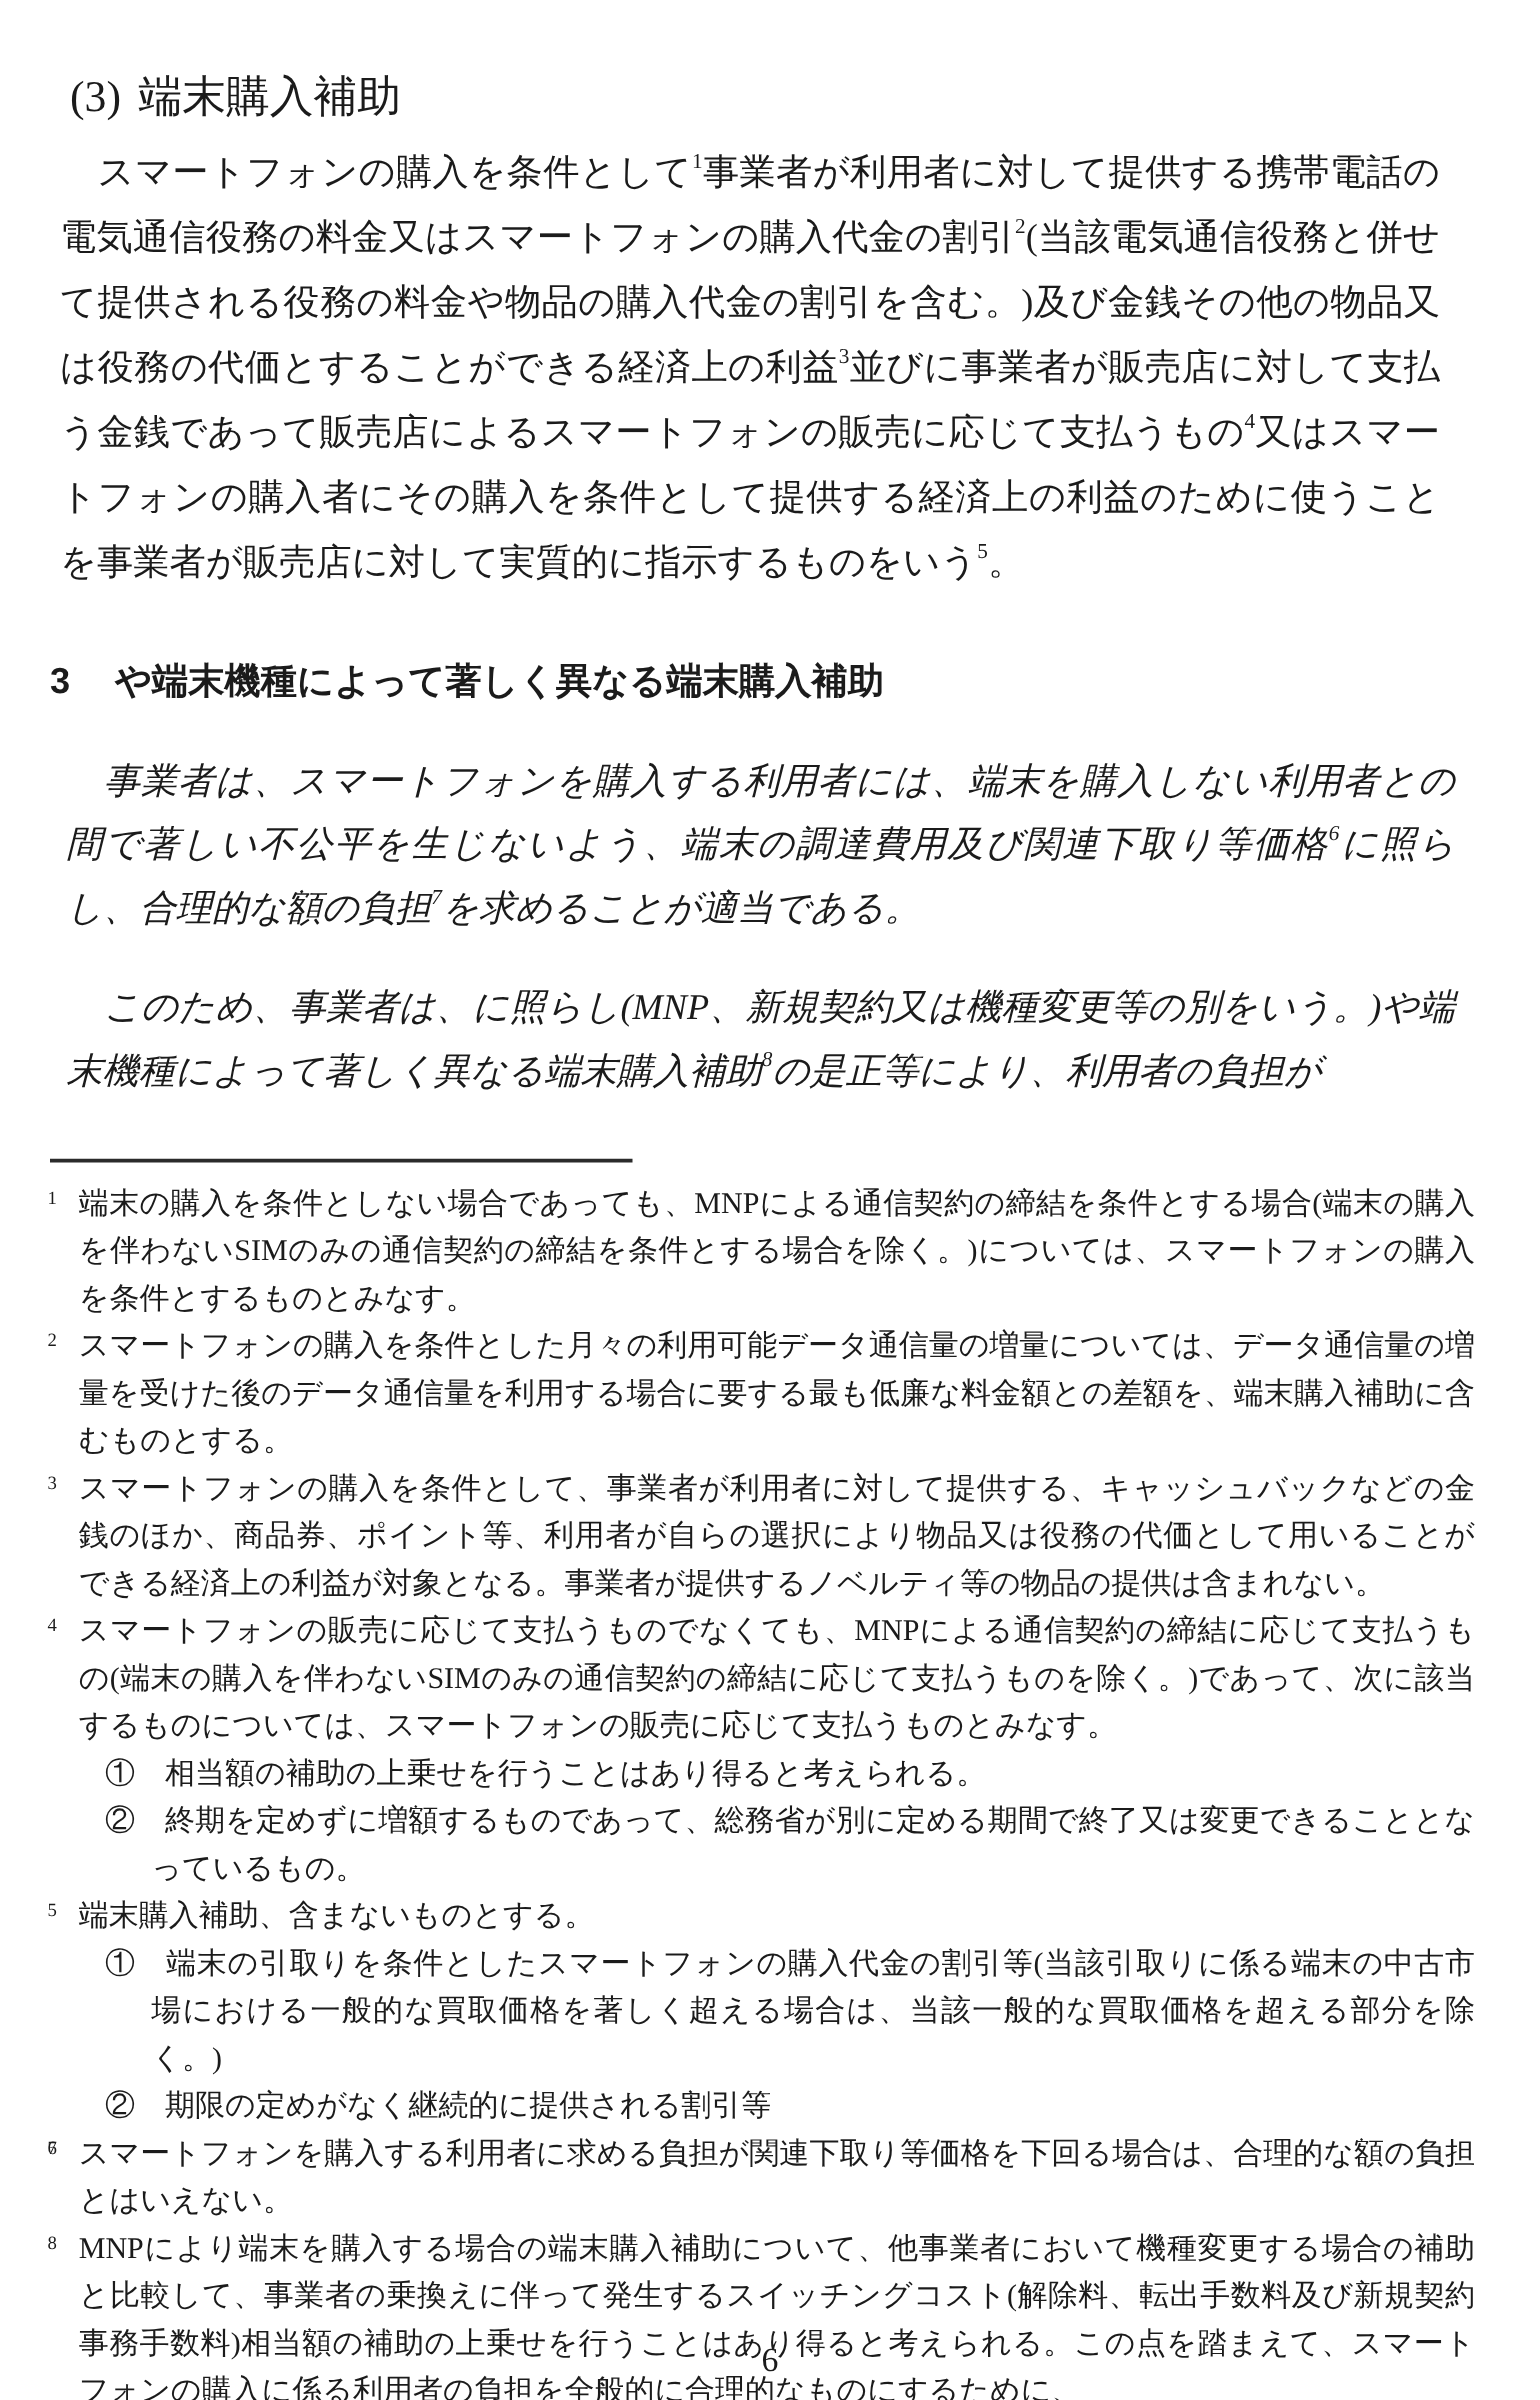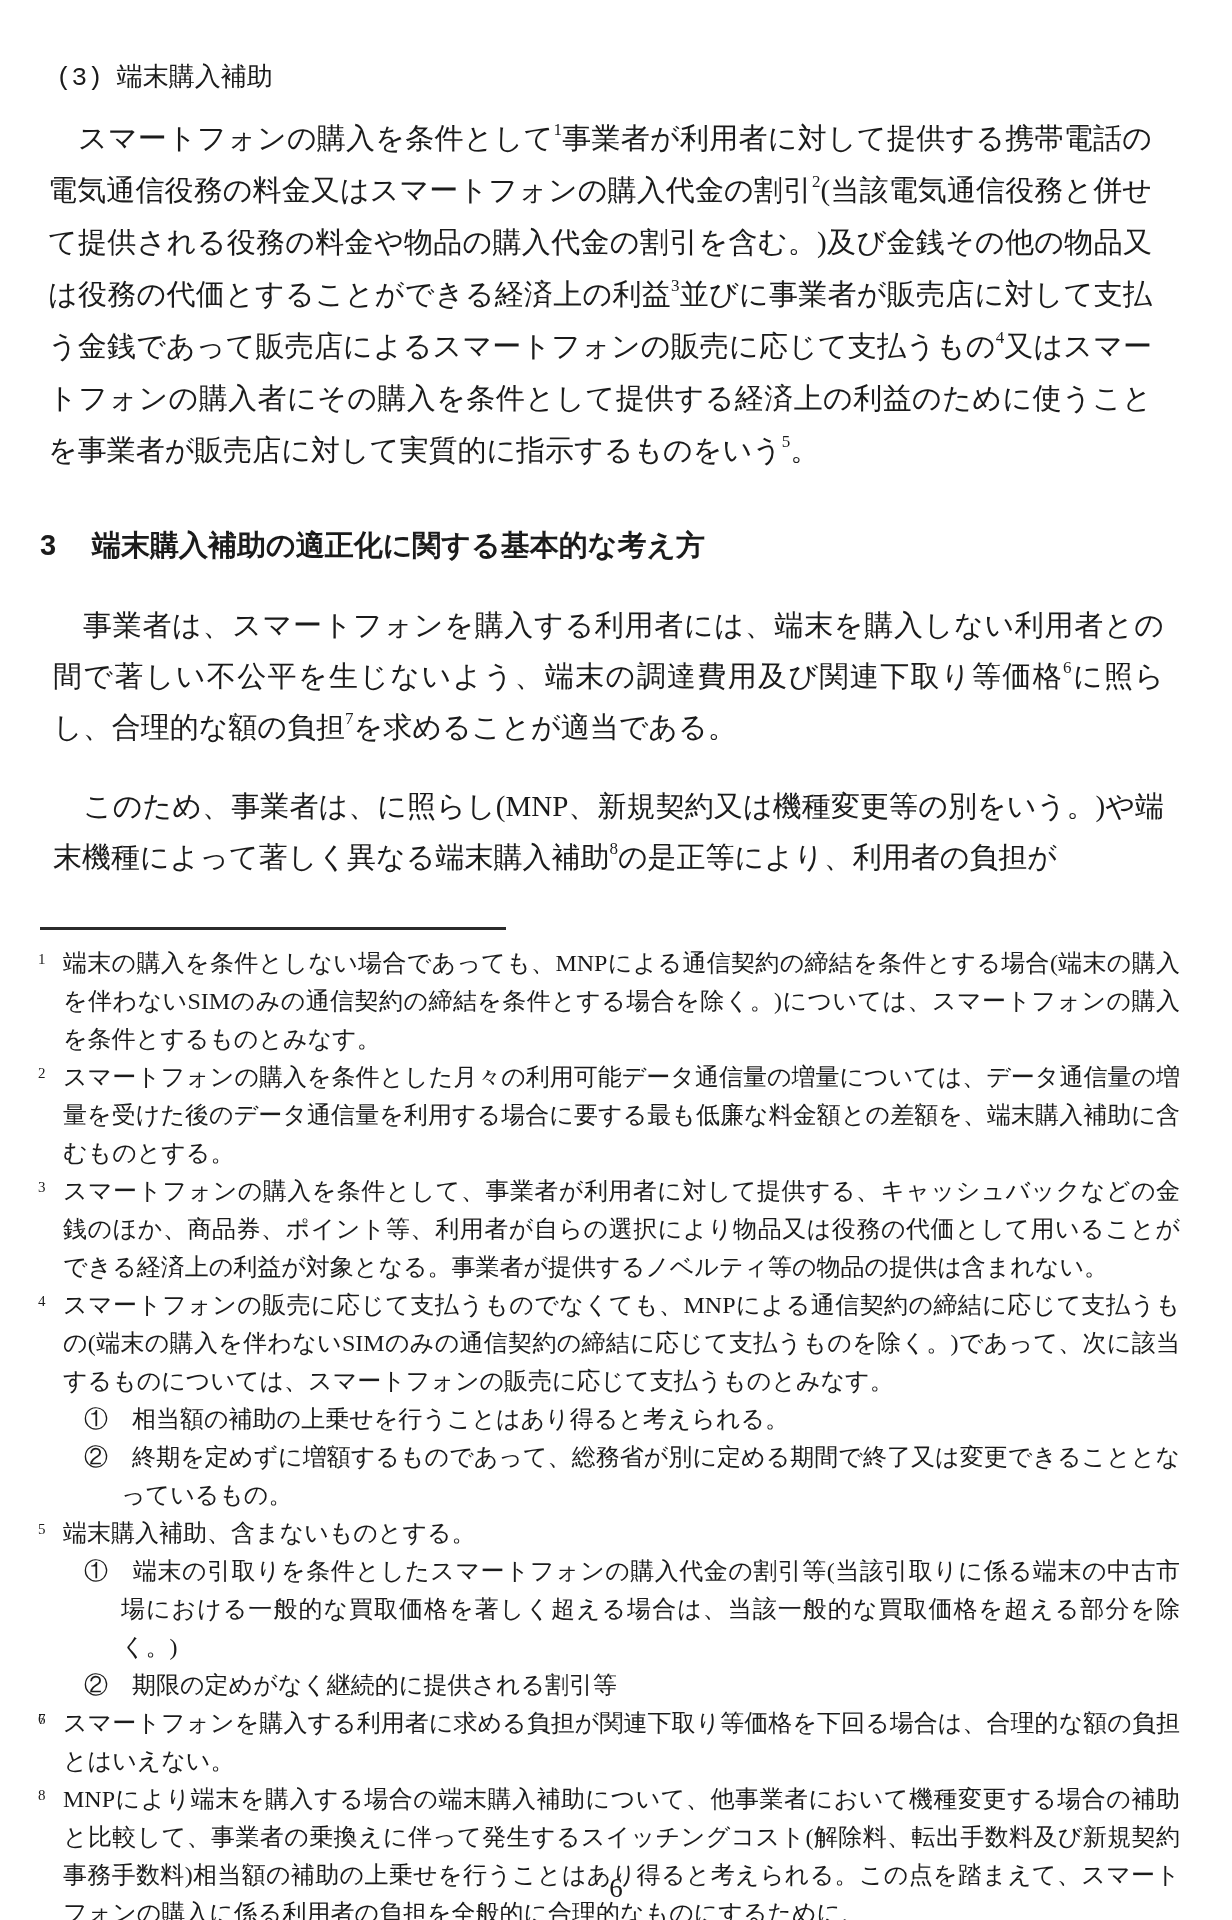--- a/index.html
+++ b/index.html
@@ -9,23 +9,22 @@
     background: #ffffff;
     color: #1b1b1b;
     font-family: "Liberation Serif", "DejaVu Serif", serif;
     position: relative;
     overflow: hidden;
   }
   .main { padding-top: 60px; }
 
   .h-item {
     margin-left: 56px;
-    font-size: 26px;
+    font-size: 35px;
     line-height: 36px;
-    font-family: Liberation Mono, monospace;
   }
   .h-item .h-item-title { margin-left: 14px; }
 
   .def-para {
     margin: 16px 80px 0 48px;
     font-size: 29px;
     line-height: 52px;
     text-align: justify;
     text-indent: 30px;
   }
@@ -38,20 +37,21 @@
     line-height: 38px;
   }
   .sec-head .sec-num { display: inline-block; width: 52px; }
 
   .body-para {
     margin: 36px 68px 0 53px;
     font-size: 29px;
     line-height: 51px;
     text-align: justify;
     text-indent: 30px;
+    font-style: italic;
   }
   .body-para + .body-para { margin-top: 28px; }
 
   sup.ref {
     font-size: 17px;
     line-height: 0;
     vertical-align: 13px;
   }
 
   .footnotes { margin-top: 44px; }
@@ -97,21 +97,21 @@
 
   <div class="h-item">
     <span>(3)</span><span class="h-item-title">端末購入補助</span>
   </div>
 
   <p class="def-para">
     <span>スマートフォンの購入を条件として</span><sup class="ref">1</sup><span>事業者が利用者に対して提供する携帯電話の電気通信役務の料金又はスマートフォンの購入代金の割引</span><sup class="ref">2</sup><span>(当該電気通信役務と併せて提供される役務の料金や物品の購入代金の割引を含む。)及び金銭その他の物品又は役務の代価とすることができる経済上の利益</span><sup class="ref">3</sup><span>並びに事業者が販売店に対して支払う金銭であって販売店によるスマートフォンの販売に応じて支払うもの</span><sup class="ref">4</sup><span>又はスマートフォンの購入者にその購入を条件として提供する経済上の利益のために使うことを事業者が販売店に対して実質的に指示するものをいう</span><sup class="ref">5</sup><span>。</span>
   </p>
 
   <div class="sec-head">
-    <span class="sec-num">3</span><span>端末購入補助の適正化に関する基本的な考え方</span>
+    <span class="sec-num">3</span><span>や端末機種によって著しく異なる端末購入補助</span>
   </div>
 
   <p class="body-para">
     <span>事業者は、スマートフォンを購入する利用者には、端末を購入しない利用者との間で著しい不公平を生じないよう、端末の調達費用及び関連下取り等価格</span><sup class="ref">6</sup><span>に照らし、合理的な額の負担</span><sup class="ref">7</sup><span>を求めることが適当である。</span>
   </p>
 
   <p class="body-para">
     <span>このため、事業者は、に照らし(MNP、新規契約又は機種変更等の別をいう。)や端末機種によって著しく異なる端末購入補助</span><sup class="ref">8</sup><span>の是正等により、利用者の負担が</span>
   </p>
 

